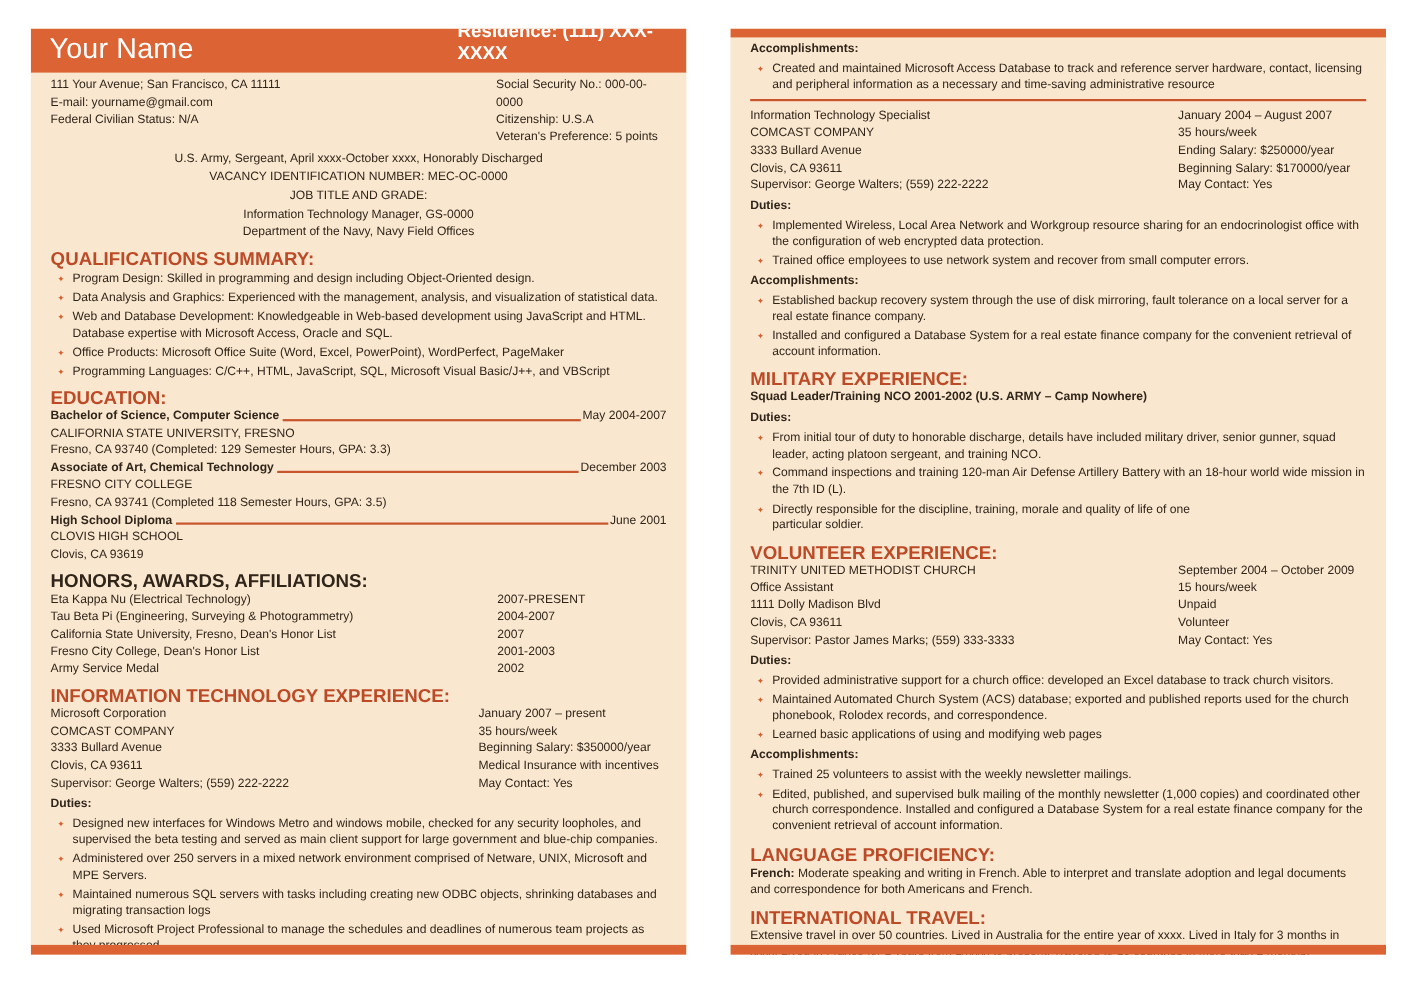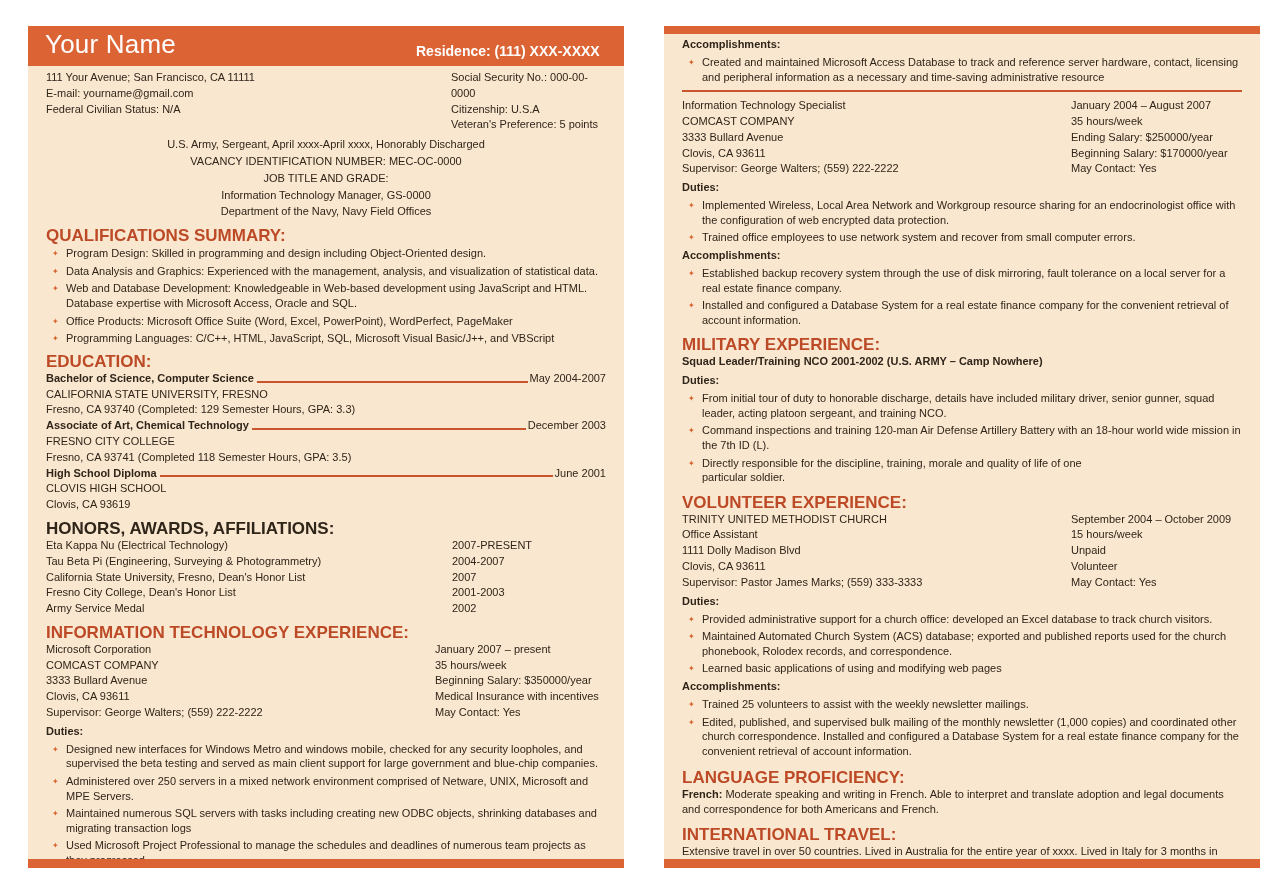--- a/index.html
+++ b/index.html
@@ -5,21 +5,21 @@
   html,body{margin:0;padding:0;background:#ffffff;}
   .canvas{position:relative;width:1288px;height:894px;background:#ffffff;overflow:hidden;
           font-family:"Liberation Sans",sans-serif;}
   .page{position:absolute;top:26px;width:596px;height:842px;background:#FAE7D0;overflow:hidden;}
   .page1{left:28px;}
   .page2{left:664px;}
   .band-top{position:absolute;top:0;left:0;right:0;height:8px;background:#DC6434;}
   .band-bottom{position:absolute;bottom:0;left:0;right:0;height:9px;background:#DC6434;}
   .hdr{position:relative;height:40px;background:#DC6434;}
   .hdr .name{position:absolute;left:17px;top:3px;font-size:26px;color:#ffffff;letter-spacing:.2px;}
-  .hdr .res{position:absolute;left:388px;bottom:7px;font-size:14px;font-weight:bold;color:#ffffff;}
+  .hdr .res{position:absolute;left:388px;bottom:7px;font-size:17px;font-weight:bold;color:#ffffff;}
   .content{position:relative;padding:0 18px;color:#2F2519;font-size:11px;}
   .p2content{padding-top:8px;}
   .cols{display:flex;line-height:15.8px;}
   .cL{width:389px;flex:none;}
   .cR{flex:1;}
   .contact{margin-top:4px;gap:16px;}
   .centered{text-align:center;margin-top:3px;line-height:16.8px;}
   .sec{font-size:17px;font-weight:bold;color:#BC4A26;margin:8px 0 2px;line-height:15px;}
   .sec.dark{color:#2F2519;}
   .sec.mt10{margin-top:10px;}
@@ -58,21 +58,21 @@
           <div>Federal Civilian Status: N/A</div>
         </div>
         <div class="cR">
           <div>Social Security No.: 000-00-0000</div>
           <div>Citizenship: U.S.A</div>
           <div>Veteran's Preference: 5 points</div>
         </div>
       </div>
 
       <div class="centered">
-        <div>U.S. Army, Sergeant, April xxxx-April xxxx, Honorably Discharged</div>
+        <div>U.S. Army, Sergeant, April xxxx-October xxxx, Honorably Discharged</div>
         <div>VACANCY IDENTIFICATION NUMBER: MEC-OC-0000</div>
         <div>JOB TITLE AND GRADE:</div>
         <div>Information Technology Manager, GS-0000</div>
         <div>Department of the Navy, Navy Field Offices</div>
       </div>
 
       <div class="sec">QUALIFICATIONS SUMMARY:</div>
       <div class="blt"><span class="bi">✦</span><span class="bt">Program Design: Skilled in programming and design including Object-Oriented design.</span></div>
       <div class="blt"><span class="bi">✦</span><span class="bt">Data Analysis and Graphics: Experienced with the management, analysis, and visualization of statistical data.</span></div>
       <div class="blt"><span class="bi">✦</span><span class="bt">Web and Database Development: Knowledgeable in Web-based development using JavaScript and HTML. Database expertise with Microsoft Access, Oracle and SQL.</span></div>

